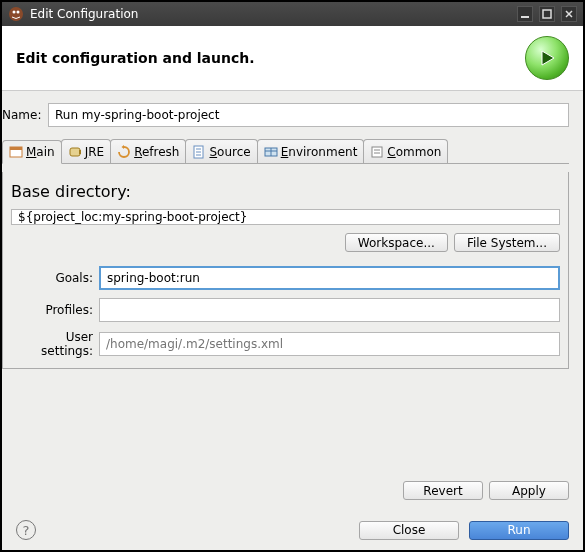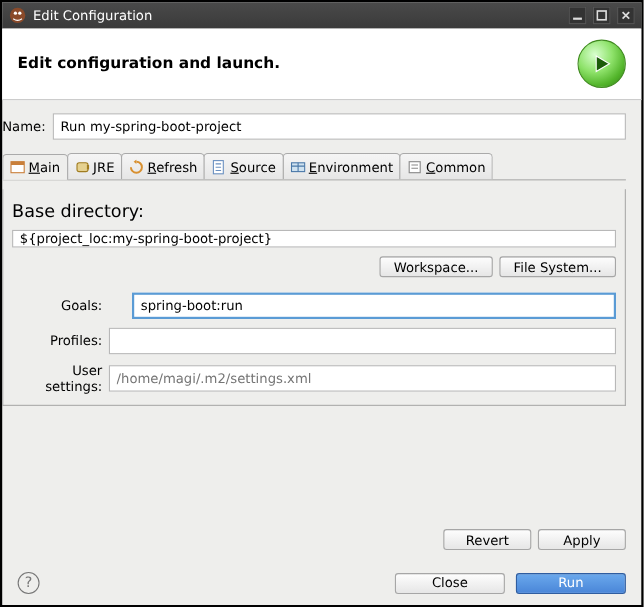--- a/index.html
+++ b/index.html
@@ -11,21 +11,21 @@
 .tb-btn { width: 16px; height: 16px; display: flex; align-items: center; justify-content: center; cursor: pointer; color: #eee; border: 1px solid #555; background: #333; font-size: 10px; line-height: 1; }
 .header { background: #fff; padding: 10px 14px; display: flex; align-items: center; border-bottom: 1px solid #ccc; }
 .header .title { font-size: 14px; font-weight: bold; flex: 1; }
 .run-orb { width: 44px; height: 44px; border-radius: 50%; background: radial-gradient(circle at 35% 30%, #d7ffcd 0%, #8ee26a 40%, #52b42a 70%, #2f7a14 100%); border: 1px solid #3f8a1f; display: flex; align-items: center; justify-content: center; cursor: pointer; }
 .run-orb svg { width: 20px; height: 20px; }
 .content { flex: 1; padding: 12px 14px 10px 0; display: flex; flex-direction: column; gap: 8px; }
 .row { display: flex; align-items: center; gap: 6px; }
 .label { font-size: 12px; text-align: right; width: 82px; }
 .name-label { width: 40px; text-align: left; }
 .inp { flex: 1; height: 24px; border: 1px solid #b8b8b8; background: #fff; font-size: 12px; padding: 0 6px; border-radius: 0; }
-.inp.focused { border: 2px solid #5a9bd5; margin-left: 21px; }
+.inp.focused { border: 2px solid #5a9bd5; }
 .inp.placeholder { color: #999; }
 .tabs { display: flex; border-bottom: 1px solid #aaa; gap: 0; margin-top: 4px; overflow: visible; }
 .tab { display: flex; align-items: center; gap: 3px; padding: 4px 6px; font-size: 12px; border: 1px solid #aaa; border-bottom: none; background: linear-gradient(#f5f5f5,#e6e6e6); border-radius: 4px 4px 0 0; cursor: pointer; margin-right: -1px; position: relative; }
 .tab.active { background: #eeeeec; z-index: 2; top: 1px; border-bottom: 1px solid #eeeeec; }
 .tab .ul { text-decoration: underline; }
 .tab-icon { width: 14px; height: 14px; display: inline-block; }
 .panel { border: 1px solid #aaa; border-top: none; padding: 10px 8px; display: flex; flex-direction: column; gap: 8px; }
 .field-label { font-size: 16px; }
 .btn { height: 19px; padding: 0 12px; font-size: 12px; background: linear-gradient(#fdfdfd,#e6e6e6); border: 1px solid #a6a6a6; border-radius: 3px; cursor: pointer; }
 .btn.primary { background: linear-gradient(#6aa8ec,#4a86d8); color: #fff; border-color: #2f5da0; }

